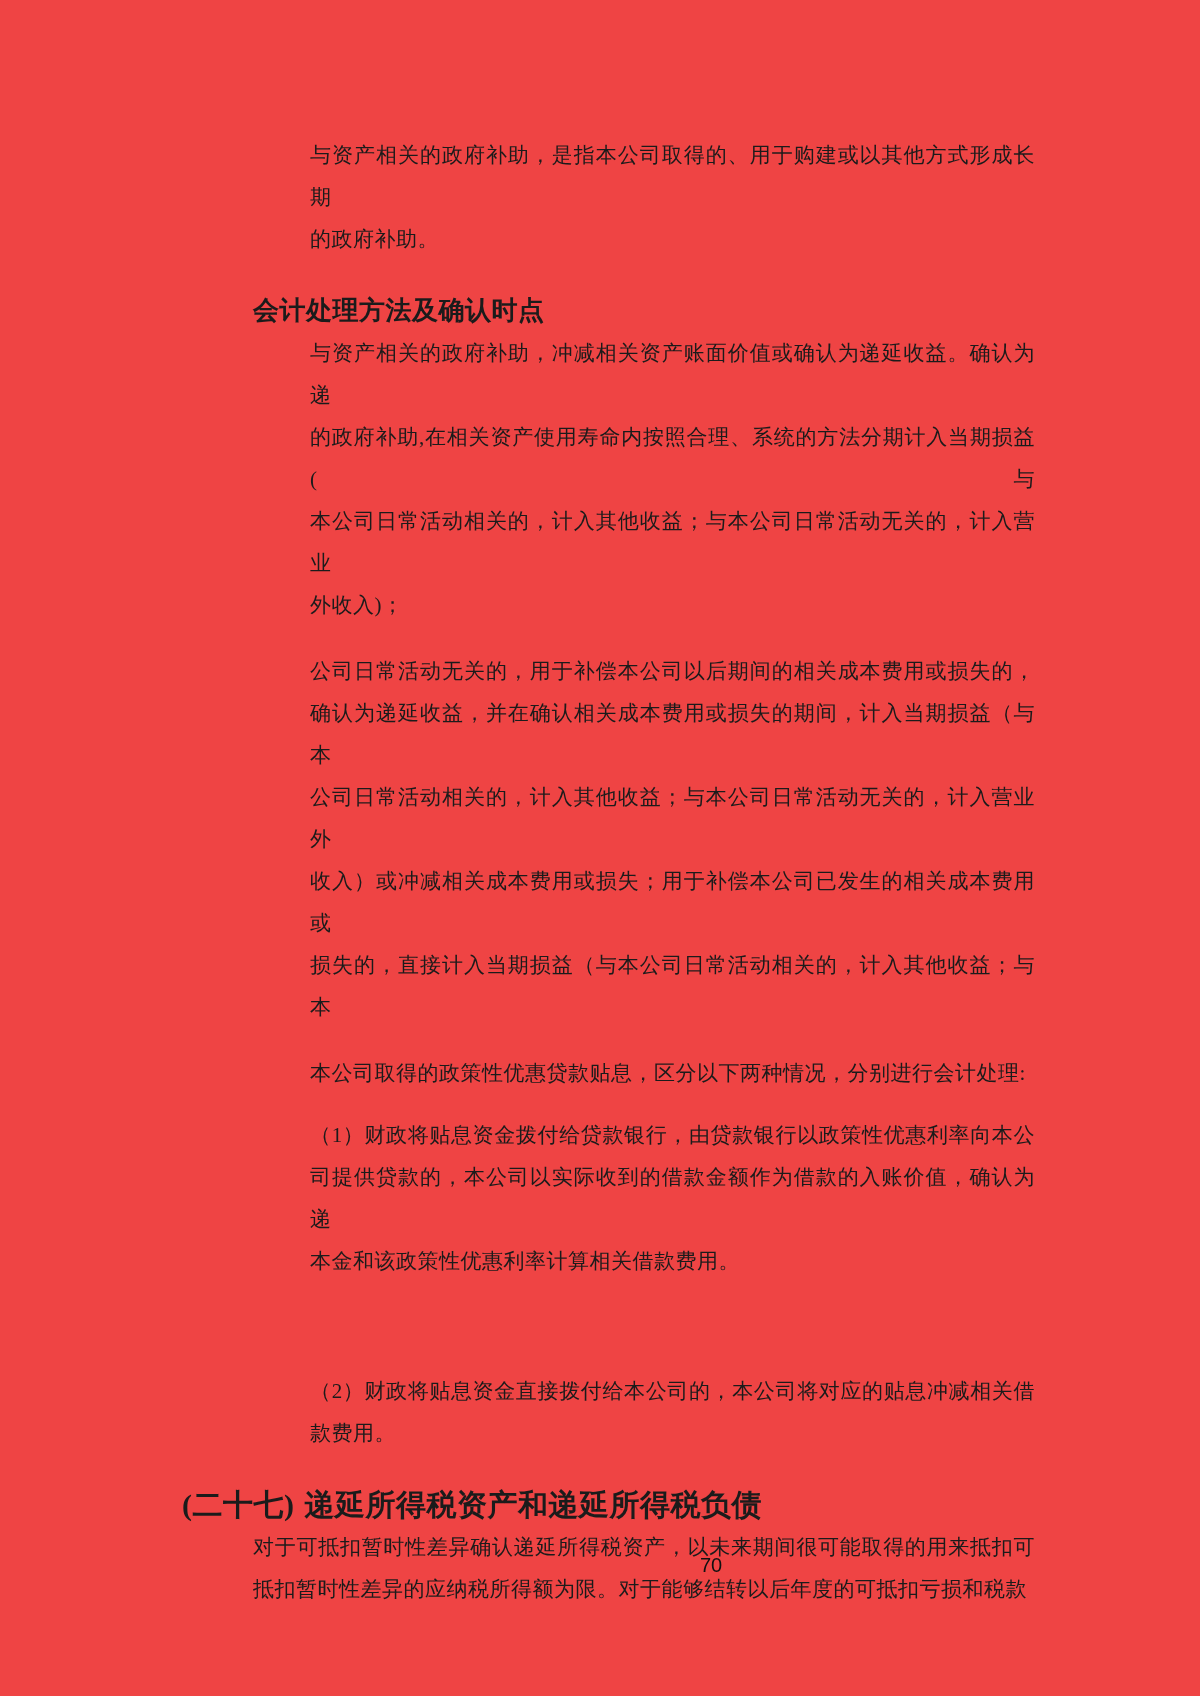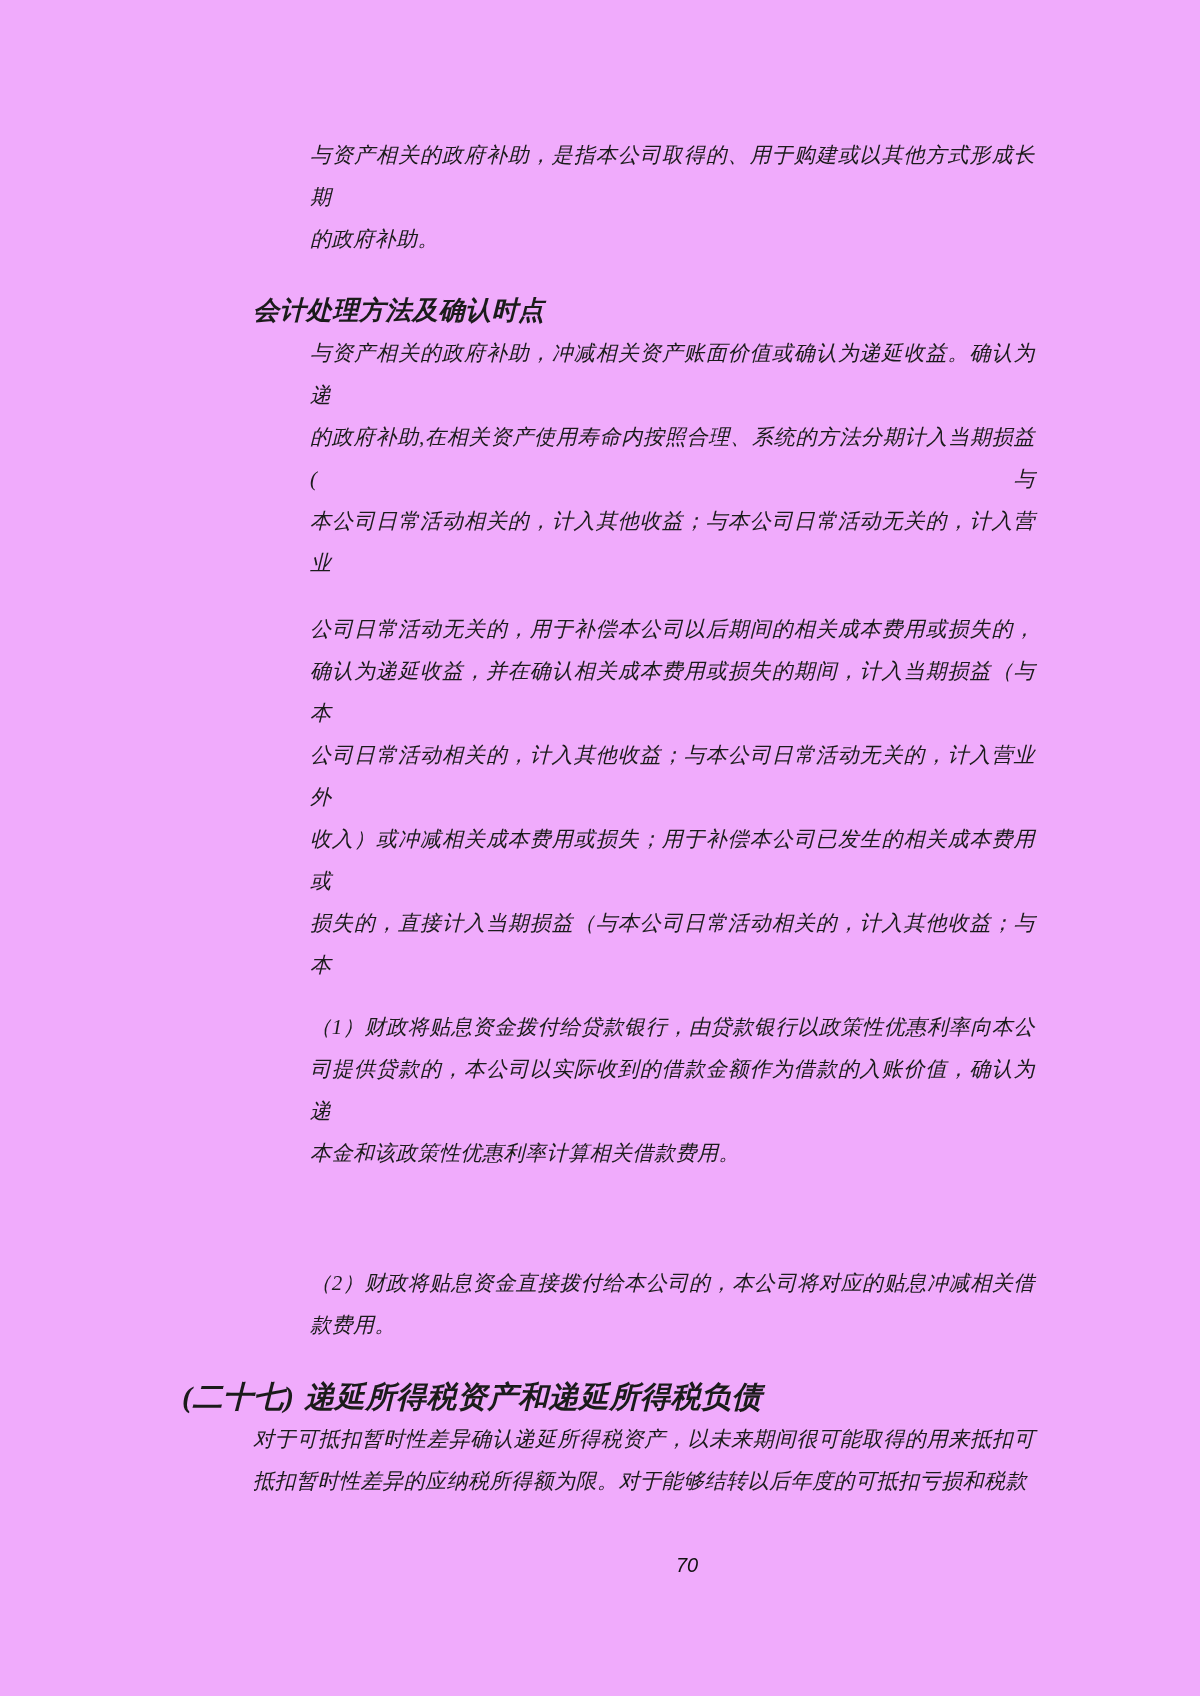--- a/index.html
+++ b/index.html
@@ -1,42 +1,41 @@
 <!DOCTYPE html>
 <html><head>
 <meta charset="utf-8">
 <style>
   html,body { margin:0; padding:0; background:#e8e8e8; }
   .page {
     position:relative;
     width:1200px; height:1696px;
     margin:0 auto;
-    background:#f0abfc;
+    background:#ef4444;
     color:#1b1b1b;
     font-family:"Liberation Serif","DejaVu Serif",serif;
     overflow:hidden;
-    font-style:italic;
   }
   .content { position:absolute; top:134px; left:0; right:0; }
   .para { font-size:21px; line-height:42px; letter-spacing:0.5px; }
   .para .ln { text-align:justify; text-align-last:justify; }
   .para .ln:last-child { text-align:justify; text-align-last:left; }
   .indent-a { margin-left:310px; width:725px; }   
   .indent-b { margin-left:253px; width:782px; }   
   .h2 {
     margin-left:253px;
     font-size:26px; font-weight:bold; line-height:42px; letter-spacing:0.5px;
   }
   .h1 {
     margin-left:182px;
     font-size:30px; font-weight:bold; line-height:42px; letter-spacing:0.5px;
   }
   .h1 .sp { display:inline-block; width:10px; }
   .page-number {
-    position:absolute; top:1552px; left:676px;
+    position:absolute; top:1552px; left:700px;
     font-size:20px; line-height:26px;
     font-family:"Liberation Sans","DejaVu Sans",sans-serif;
     color:#111;
   }
 </style>
 </head>
 <body>
 
 <div class="page">
   <div class="content">
@@ -45,30 +44,34 @@
       <div class="ln">与资产相关的政府补助，是指本公司取得的、用于购建或以其他方式形成长期</div>
       <div class="ln">的政府补助。</div>
     </div>
 
     <div class="h2" style="margin-top:30px;">会计处理方法及确认时点</div>
 
     <div class="para indent-a">
       <div class="ln">与资产相关的政府补助，冲减相关资产账面价值或确认为递延收益。确认为递</div>
       <div class="ln">的政府补助,在相关资产使用寿命内按照合理、系统的方法分期计入当期损益(与</div>
       <div class="ln">本公司日常活动相关的，计入其他收益；与本公司日常活动无关的，计入营业</div>
+      <div class="ln">外收入)；</div>
     </div>
 
     <div class="para indent-a" style="margin-top:24px;">
       <div class="ln">公司日常活动无关的，用于补偿本公司以后期间的相关成本费用或损失的，</div>
       <div class="ln">确认为递延收益，并在确认相关成本费用或损失的期间，计入当期损益（与本</div>
       <div class="ln">公司日常活动相关的，计入其他收益；与本公司日常活动无关的，计入营业外</div>
       <div class="ln">收入）或冲减相关成本费用或损失；用于补偿本公司已发生的相关成本费用或</div>
       <div class="ln">损失的，直接计入当期损益（与本公司日常活动相关的，计入其他收益；与本</div>
     </div>
 
+    <div class="para indent-a" style="margin-top:24px;">
+      <div class="ln">本公司取得的政策性优惠贷款贴息，区分以下两种情况，分别进行会计处理:</div>
+    </div>
 
     <div class="para indent-a" style="margin-top:20px;">
       <div class="ln">（1）财政将贴息资金拨付给贷款银行，由贷款银行以政策性优惠利率向本公</div>
       <div class="ln">司提供贷款的，本公司以实际收到的借款金额作为借款的入账价值，确认为递</div>
       <div class="ln">本金和该政策性优惠利率计算相关借款费用。</div>
     </div>
 
     <div class="para indent-a" style="margin-top:88px;">
       <div class="ln">（2）财政将贴息资金直接拨付给本公司的，本公司将对应的贴息冲减相关借</div>
       <div class="ln">款费用。</div>

